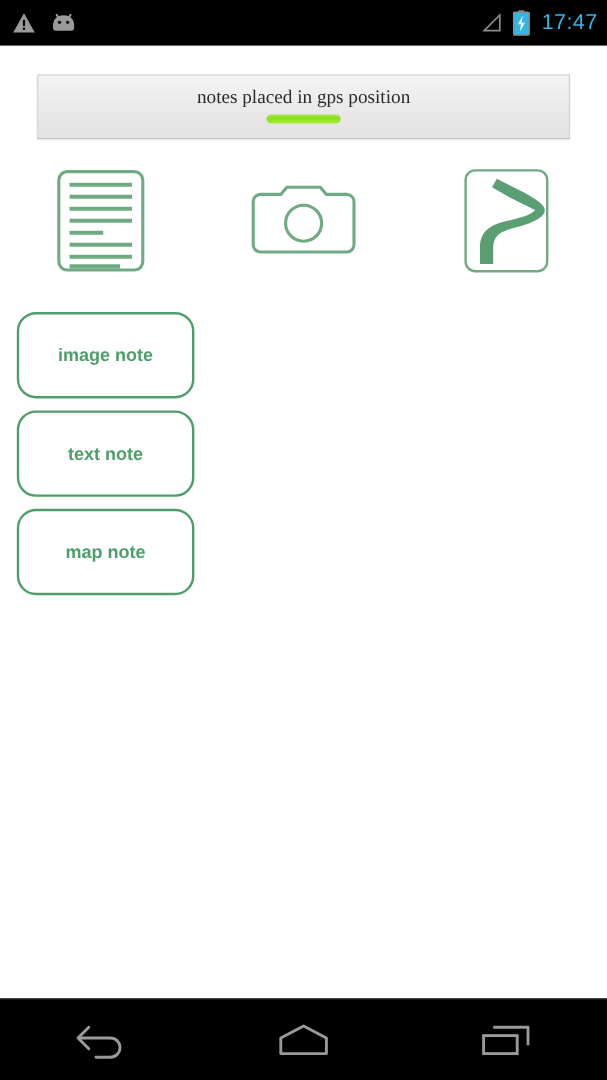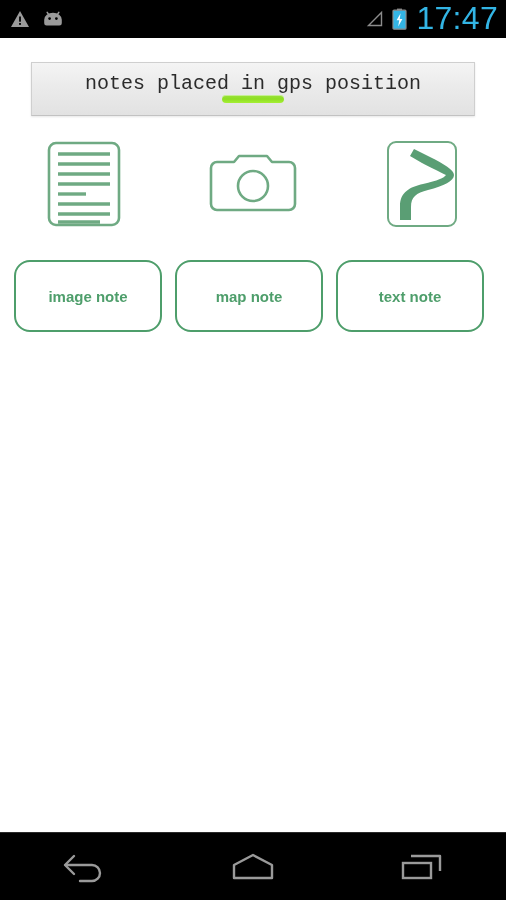--- a/index.html
+++ b/index.html
@@ -20,40 +20,40 @@
   .statusbar {
     height:38px; background:#000000;
     display:flex; align-items:center;
     padding:0 8px 0 10px;
     flex:0 0 38px;
   }
   .sb-left { display:flex; align-items:center; gap:11px; }
   .sb-spacer { flex:1 1 auto; }
   .sb-right { display:flex; align-items:center; gap:7px; }
   .sb-clock {
-    color:#33b5e5; font-size:32px; letter-spacing:0.3px;
+    color:#33b5e5; font-size:18px; letter-spacing:0.3px;
     font-family:"Liberation Sans", sans-serif;
     line-height:1; padding-left:2px; position:relative; top:-1px;
   }
 
   
   .titlewrap { flex:0 0 auto; padding:24px 31px 0 31px; }
   .titlebar {
     position:relative;
     height:54px;
     background:linear-gradient(to bottom,#f4f4f4 0%,#ebebeb 45%,#e2e2e2 100%);
     border:1px solid #cfcfcf;
     border-bottom:1px solid #c2c2c2;
     display:flex; align-items:flex-start; justify-content:center;
     box-shadow:0 1px 2px rgba(0,0,0,0.10);
   }
   .titletext {
-    font-size:20px; color:#2b2b2b; line-height:1;
+    font-size:16px; color:#2b2b2b; line-height:1;
     padding-top:11px;
-    font-family:Liberation Mono, monospace;
+    font-family:Liberation Serif, serif;
   }
   .tabindicator {
     position:absolute; left:50%; transform:translateX(-50%);
     bottom:12px;
     width:62px; height:8px; border-radius:5px;
     background:linear-gradient(to bottom,#9ae23c 0%,#8ede22 50%,#a5ef35 100%);
     box-shadow:inset 0 1px 0 rgba(255,255,255,0.45);
   }
 
   
@@ -78,20 +78,21 @@
     font-size:16px; color:#cccccc;
     padding:22px 0 0 14px;
   }
 
   
   .tagwrap {
     padding:26px 0 0 14px;
     display:flex; flex-wrap:wrap;
     gap:10px 13px;
     width:490px;
+    flex-direction:column;
   }
   .tagbtn {
     width:148px; height:72px;
     border:2px solid #4e9e6b;
     border-radius:16px;
     background:#ffffff;
     display:flex; align-items:center; justify-content:center;
     color:#4e9e6b;
     font-size:15px; font-weight:bold;
     font-family:"Liberation Sans", sans-serif;
@@ -183,22 +184,22 @@
         <rect x="2" y="2" width="68" height="84" rx="8" fill="#ffffff" stroke="#6faa83" stroke-width="2"></rect>
         <path d="M14 80 L14 66 C14 52 24 47 37 44 C52 40.5 58 38 60 35 L60 35 C56 33 48 29 36 23 L24 16 L28 9 L44 17 C58 24 68 30 68 35 C68 41 58 46 42 50 C30 53 25 57 25 67 L25 80 Z" fill="#5a9e74"></path>
       </svg>
     </div>
 
   </div>
 
 
   <div class="tagwrap">
     <div class="tagbtn">image note</div>
+    <div class="tagbtn">text note</div>
     <div class="tagbtn">map note</div>
-    <div class="tagbtn">text note</div>
   </div>
 
   <div class="filler"></div>
 
   <div class="navbar">
     <div class="navcell">
       <svg width="48" height="34" viewBox="0 0 48 34">
         <path d="M14 6 L5 15 L14 24" fill="none" stroke="#9a9a9a" stroke-width="2.4" stroke-linecap="round" stroke-linejoin="round"></path>
         <path d="M5.5 15 L32 15 a8 8 0 0 1 0 16 L20 31" fill="none" stroke="#9a9a9a" stroke-width="2.4" stroke-linecap="round" stroke-linejoin="round"></path>
       </svg>

